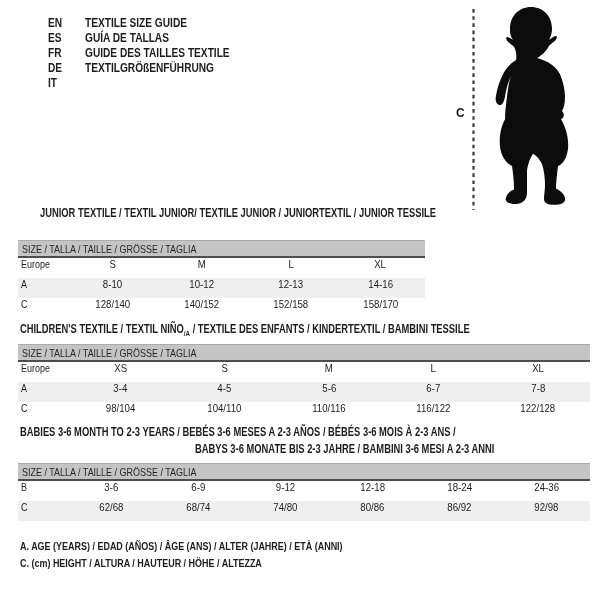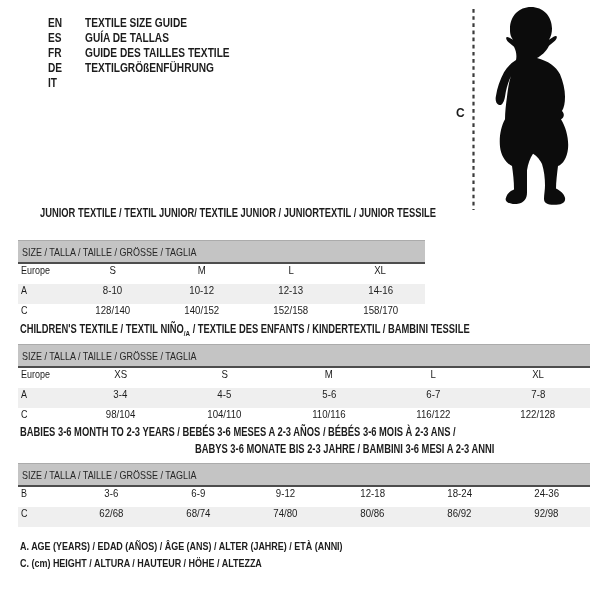--- a/index.html
+++ b/index.html
@@ -24,21 +24,21 @@
   
   .figure-svg { left: 450px; top: 6px; }
   .measure-label { left: 456px; top: 106px; font-weight: 700; font-size: 12px; }
 
   
   .size-table { left: 18px; }
   .t-junior   { width: 407px; top: 240px; }
   .t-children { width: 572px; top: 344px; }
   .t-babies   { width: 572px; top: 463px; }
   .size-bar {
-    height: 24px; background: #c4c4c4;
+    height: 18px; background: #c4c4c4;
     border-top: 1px solid #ababab; border-bottom: 2px solid #4d4d4d;
     display: flex; align-items: center; padding-left: 4px;
     font-size: 11.5px; color: #262626;
   }
   .trow { display: flex; height: 20px; font-size: 11.5px; }
   .trow.alt { background: #efefef; }
   .tlabel { flex: 0 0 50px; padding-left: 3px; }
   .tcell { flex: 1; text-align: center; }
 
   .table-title { font-weight: 700; font-size: 12px; line-height: 14px; }

